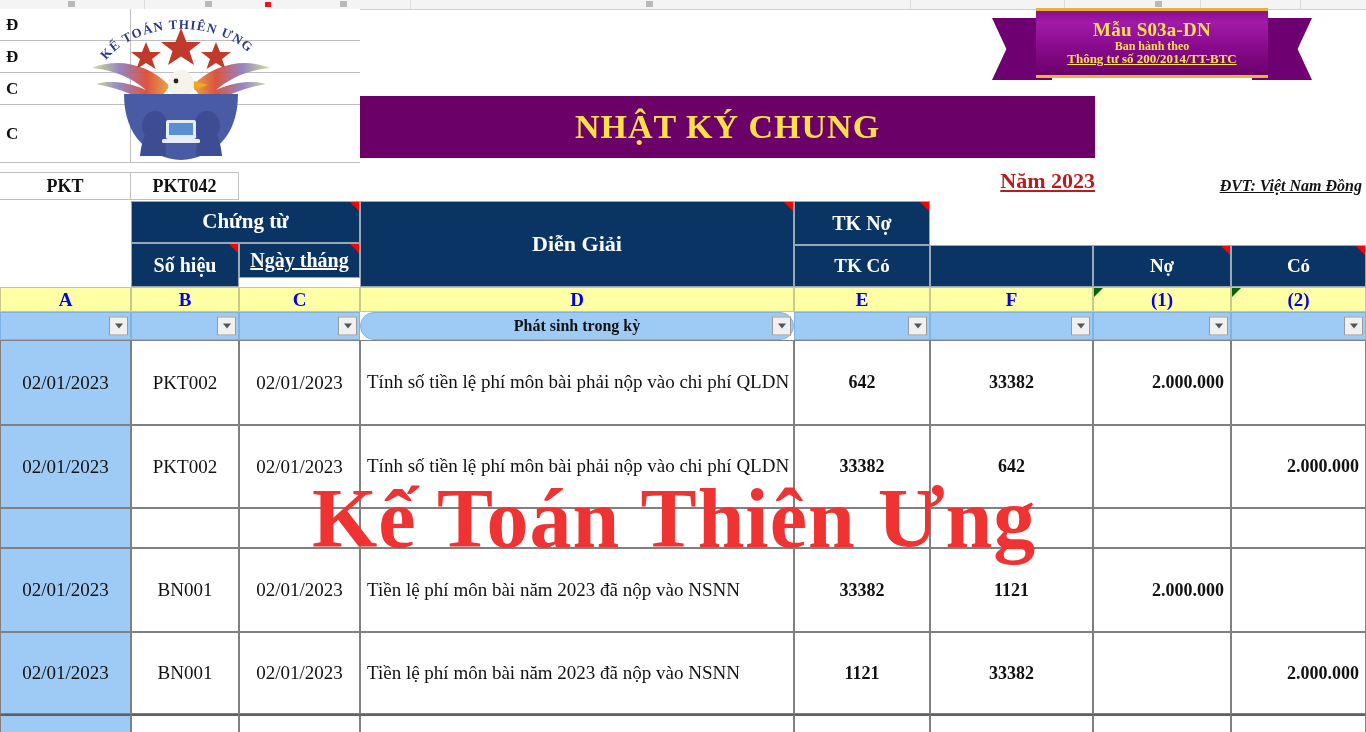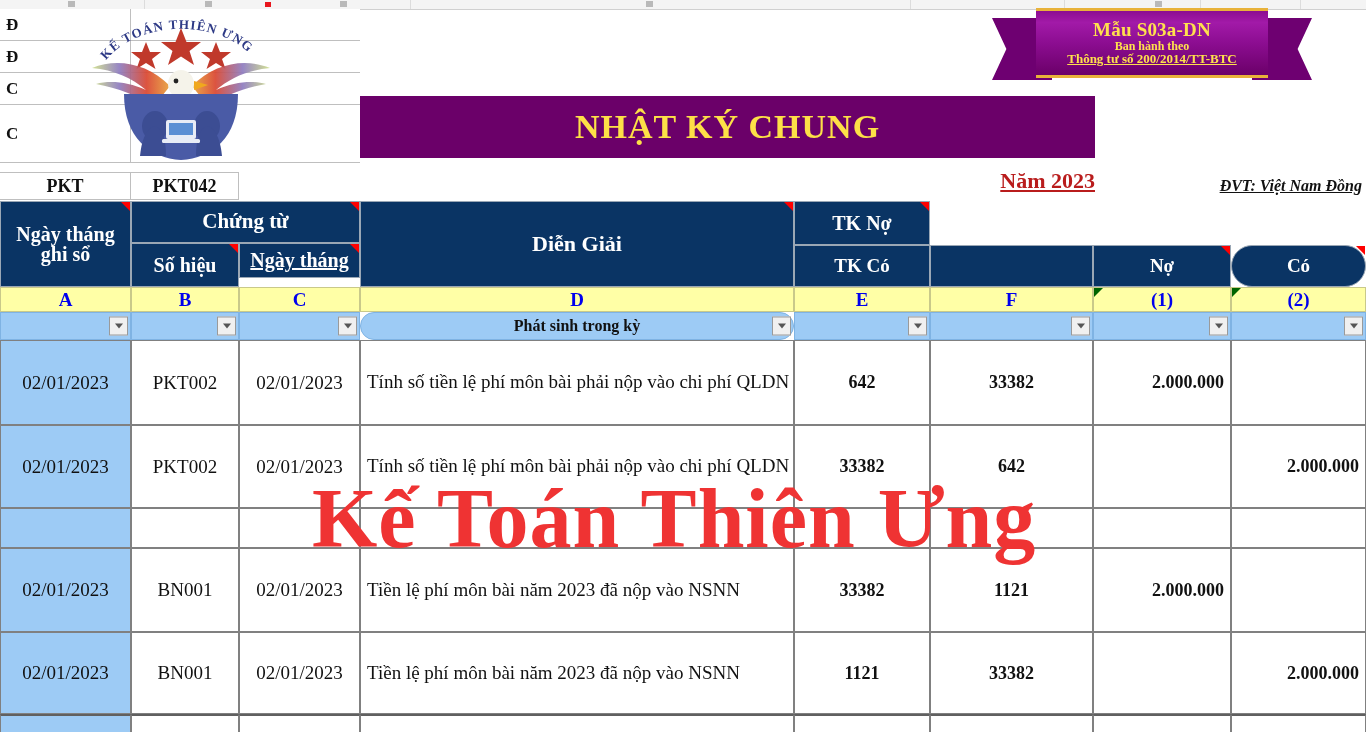--- a/index.html
+++ b/index.html
@@ -188,24 +188,20 @@
   <div class="title-banner">
     <span>NHẬT KÝ CHUNG</span>
   </div>
   <div class="subtitle">
     <span>Năm 2023</span>
   </div>
   <div class="dvt">
     <span>ĐVT: Việt Nam Đồng</span>
   </div>
 
-  <div class="th" style="left:0;top:201px;width:131px;height:86px;font-size:20px;flex-direction:column;">
-    <span>Ngày tháng ghi sổ</span>
-    <i class="redtri"></i>
-  </div>
 
   <div class="th" style="left:131px;top:201px;width:229px;height:42px;font-size:21px;">
     <span>Chứng từ</span>
     <i class="redtri"></i>
   </div>
   <div class="th" style="left:131px;top:243px;width:108px;height:44px;font-size:20px;">
     <span>Số hiệu</span>
     <i class="redtri"></i>
   </div>
   <div class="th" style="left:239px;top:243px;width:121px;height:35px;font-size:20px;flex-direction:column;text-decoration:underline;">
@@ -229,21 +225,21 @@
   <div class="th" style="left:930px;top:201px;width:163px;height:44px;font-size:20px;margin-top:46px;">
     <span>TK Đối ứng</span>
     <i class="redtri"></i>
   </div>
   <div class="th" style="left:930px;top:245px;width:163px;height:42px;"></div>
 
   <div class="th" style="left:1093px;top:245px;width:138px;height:42px;font-size:19px;">
     <span>Nợ</span>
     <i class="redtri"></i>
   </div>
-  <div class="th" style="left:1231px;top:245px;width:135px;height:42px;font-size:19px;border-radius:21px;">
+  <div class="th" style="left:1231px;top:245px;width:135px;height:42px;font-size:19px;">
     <span>Có</span>
     <i class="redtri"></i>
   </div>
 
   <div class="codecell" style="left:0;top:287px;width:131px;height:25px;">
     <span>A</span>
   </div>
   <div class="codecell" style="left:131px;top:287px;width:108px;height:25px;">
     <span>B</span>
   </div>

